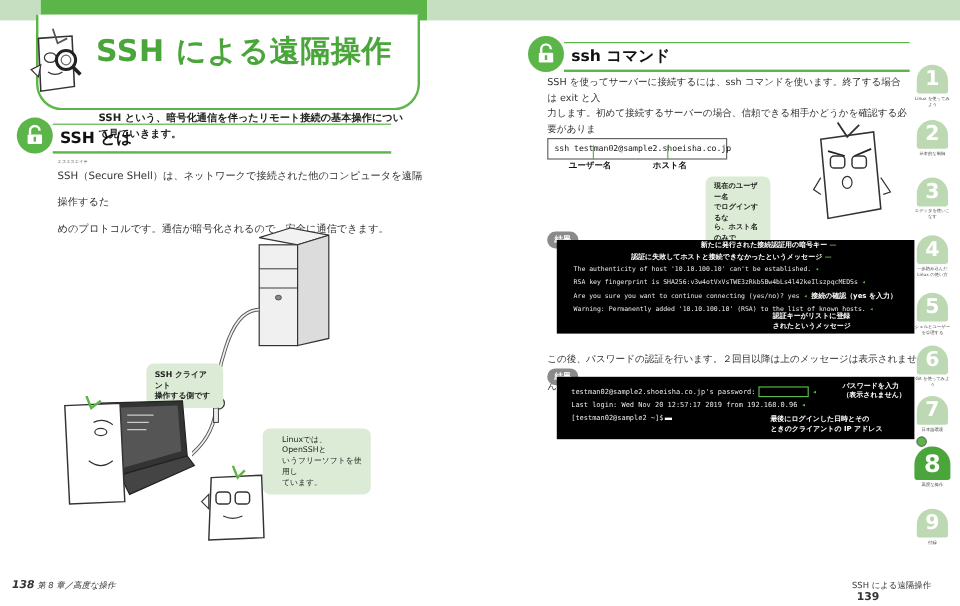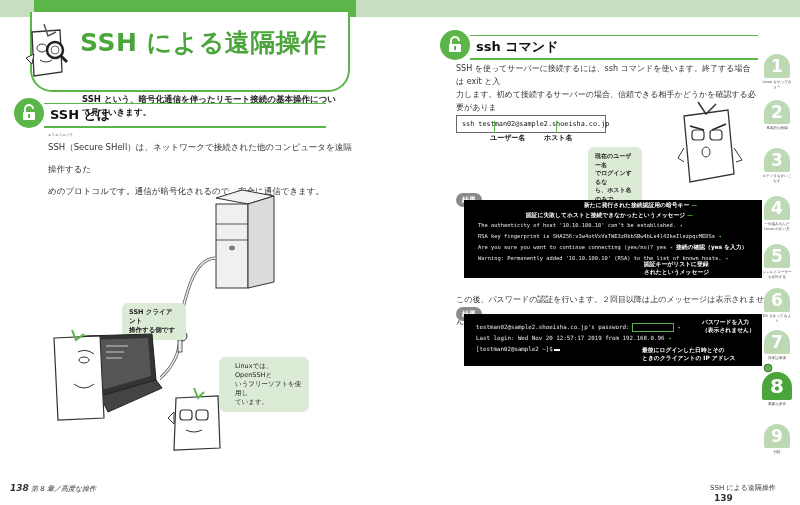--- a/index.html
+++ b/index.html
@@ -197,21 +197,21 @@
 
   <div class="body-text" style="left:56px;top:62px;width:302px;line-height:13px;font-size:8px;">
     <div>SSH を使ってサーバーに接続するには、ssh コマンドを使います。終了する場合は exit と入</div>
     <div>力します。初めて接続するサーバーの場合、信頼できる相手かどうかを確認する必要がありま</div>
     <div>す。</div>
   </div>
 
   <div class="cmd-box">ssh testman02@sample2.shoeisha.co.jp</div>
   <div class="note-line" style="left:94px;top:121px;height:12px;border-left-width:1px;"></div>
   <div class="note-line" style="left:156px;top:121px;height:12px;border-left-width:1px;"></div>
-  <div class="cmd-label" style="left:90px;top:133px;">ユーザー名</div>
+  <div class="cmd-label" style="left:74px;top:133px;">ユーザー名</div>
   <div class="cmd-label" style="left:144px;top:133px;">ホスト名</div>
 
   <div class="callout bold" style="left:188px;top:147px;width:54px;font-size:6px;line-height:8.5px;">
     <div>現在のユーザー名</div>
     <div>でログインするな</div>
     <div>ら、ホスト名のみで</div>
     <div>OKです。</div>
   </div>
 
   <svg class="mascot" style="left:276px;top:98px;" width="70" height="90" viewBox="0 0 70 90">

